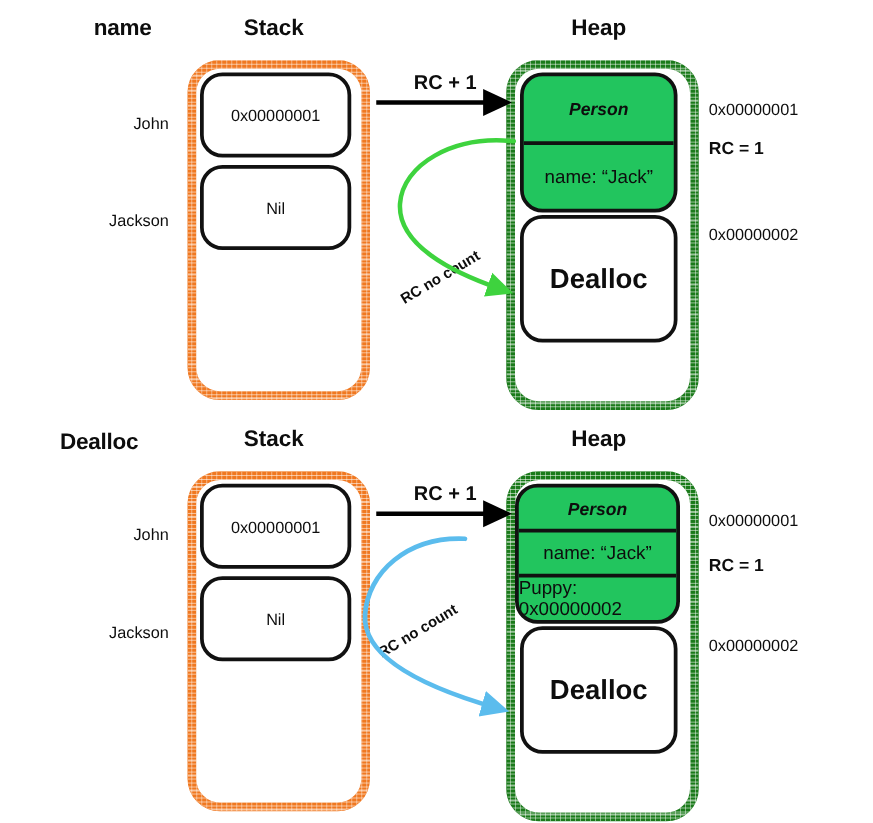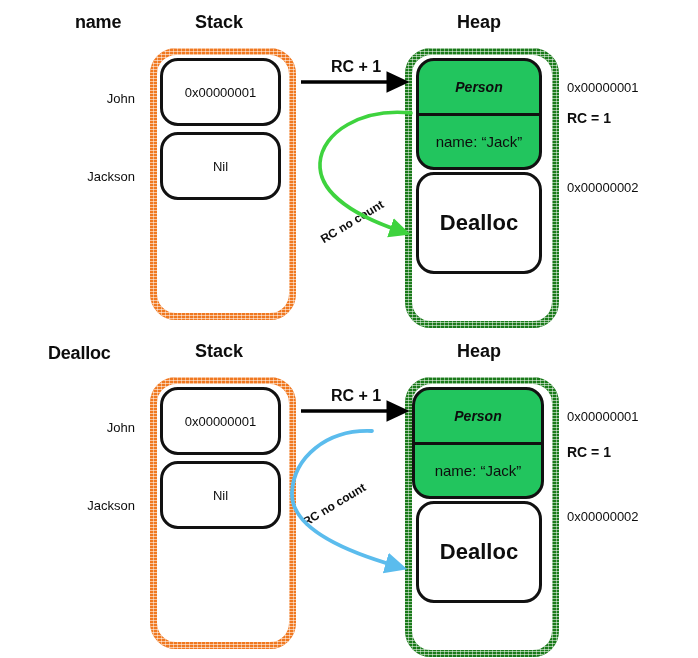--- a/index.html
+++ b/index.html
@@ -126,20 +126,23 @@
 
   <div class="container heap-box" style="left:405px;top:48px;width:140px;height:266px;"></div>
 
   <div class="struct" style="left:412px;top:58px;width:126px;height:106px;">
     <div class="struct-row">
       <span class="struct-title">Person</span>
     </div>
     <div class="struct-row">
       <span class="struct-field">name: “Jack”</span>
     </div>
+    <div class="struct-row">
+      <span class="struct-field">Puppy: 0x00000002</span>
+    </div>
   </div>
 
   <div class="cell" style="left:416px;top:172px;width:120px;height:96px;">
     <span class="cell-text big">Dealloc</span>
   </div>
 
   <div class="addr-label" style="left:567px;top:80px;">0x00000001</div>
   <div class="rc-label" style="left:567px;top:115px;">RC = 1</div>
   <div class="addr-label" style="left:567px;top:180px;">0x00000002</div>
 </div>

